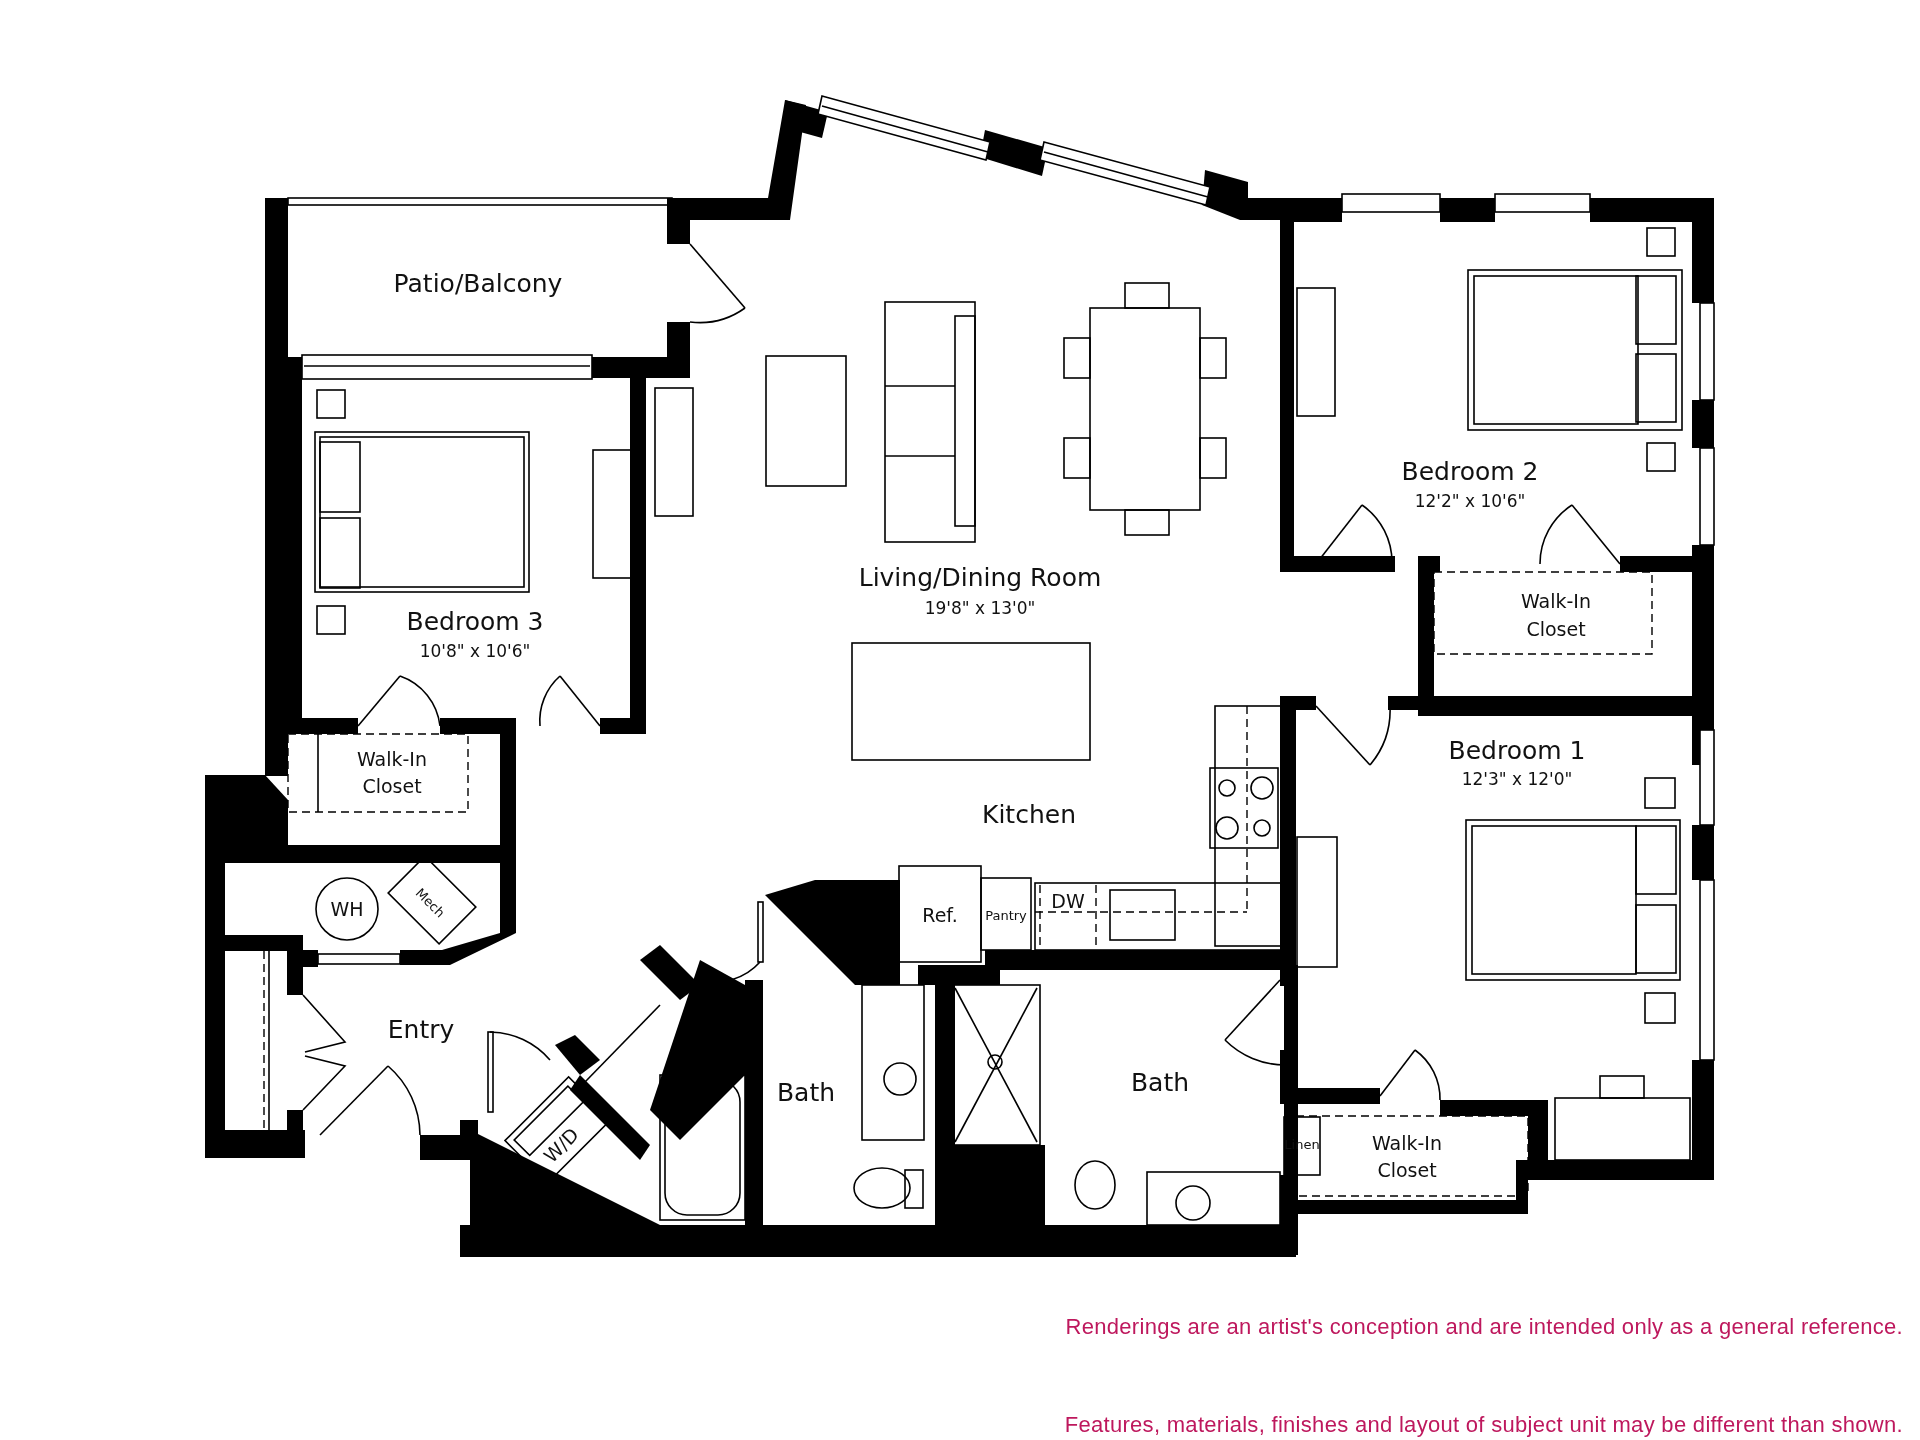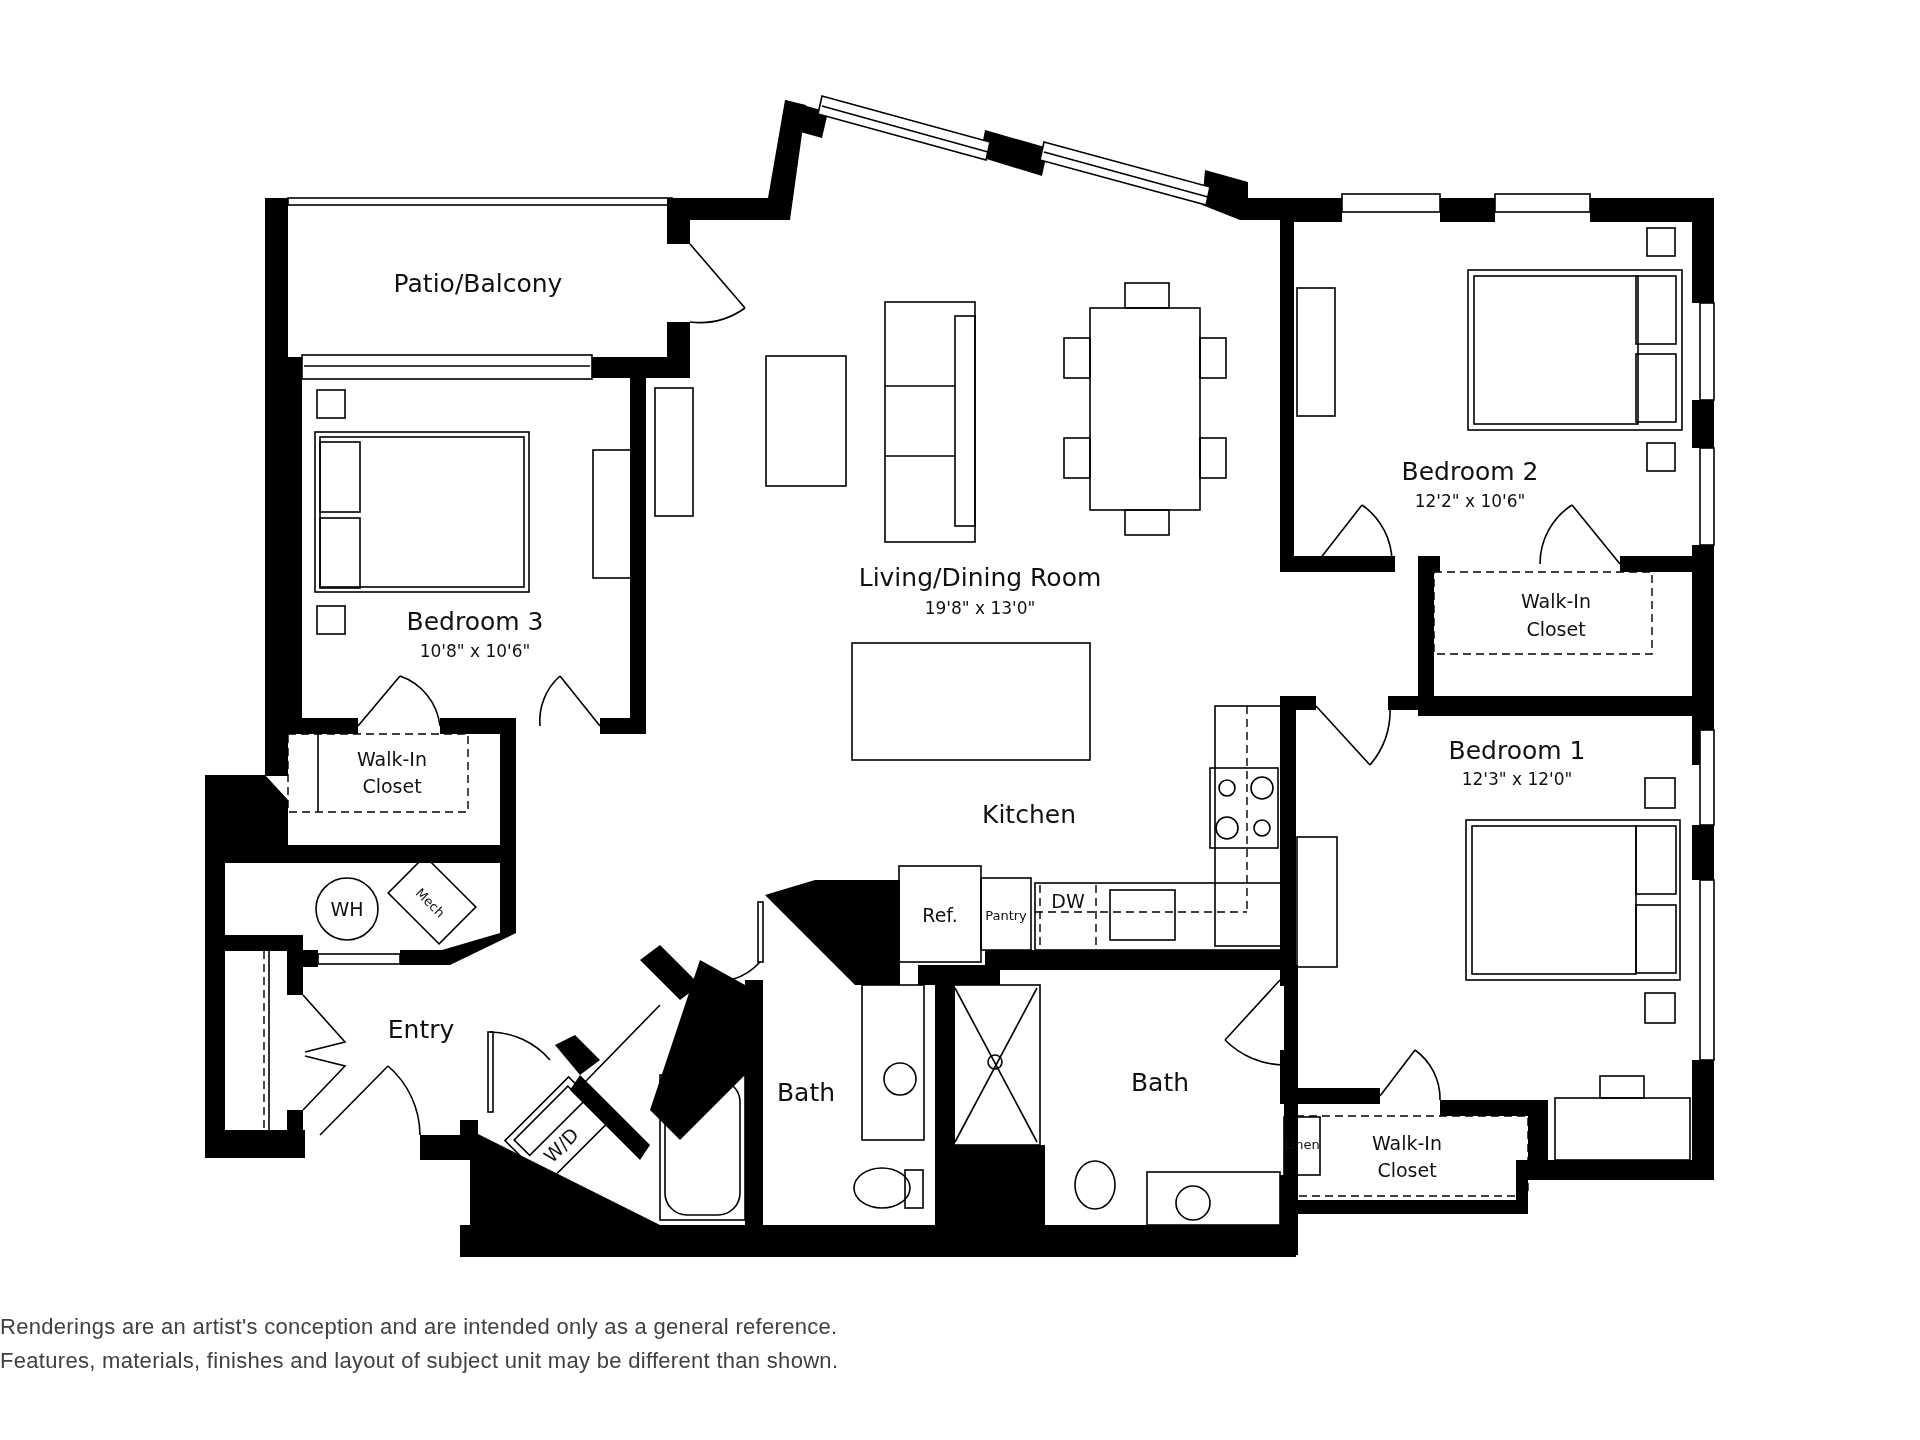--- a/index.html
+++ b/index.html
@@ -7,21 +7,21 @@
   #plan { position:absolute; left:0; top:0; width:1920px; height:1440px; }
   .wall { fill:#000; }
   .thin { fill:none; stroke:#000; stroke-width:1.6; }
   .thinw { fill:#fff; stroke:#000; stroke-width:1.6; }
   .dash { fill:none; stroke:#000; stroke-width:1.4; stroke-dasharray:8 5; }
   .lbl { font-family:"DejaVu Sans", sans-serif; fill:#111; text-anchor:middle; }
   .room { font-size:25px; }
   .dim { font-size:17px; }
   .small { font-size:19px; }
   .tiny { font-size:13px; }
-  .disclaimer { position:absolute; left:0; width:1903px; text-align:left; font-family:"Liberation Sans", sans-serif; font-size:22px; color:#404040; letter-spacing:0.3px; }
+  .disclaimer { position:absolute; left:0; width:1903px; text-align:right; font-family:"Liberation Sans", sans-serif; font-size:22px; color:#be185d; letter-spacing:0.3px; }
 </style>
 </head>
 <body>
 
 <svg id="plan" viewBox="0 0 1920 1440" xmlns="http://www.w3.org/2000/svg">
 
   <g>
 
     <rect class="wall" x="265" y="198" width="23" height="578"></rect>
 
@@ -290,13 +290,13 @@
   <text class="lbl small" x="347" y="916">WH</text>
   <text class="lbl tiny" x="0" y="0" transform="translate(427,906) rotate(45)">Mech</text>
   <text class="lbl small" x="0" y="0" transform="translate(566,1150) rotate(-45)">W/D</text>
   <text class="lbl small" x="940" y="922">Ref.</text>
   <text class="lbl tiny" x="1006" y="920">Pantry</text>
   <text class="lbl small" x="1068" y="908">DW</text>
   <text class="lbl tiny" x="1302" y="1149">Linen</text>
 </svg>
 
 <div class="disclaimer" style="top:1314px;">Renderings are an artist's conception and are intended only as a general reference.</div>
-<div class="disclaimer" style="top:1348px;">Features, materials, finishes and layout of subject unit may be different than shown.</div>
+<div class="disclaimer" style="top:1412px;">Features, materials, finishes and layout of subject unit may be different than shown.</div>
 
 </body></html>

